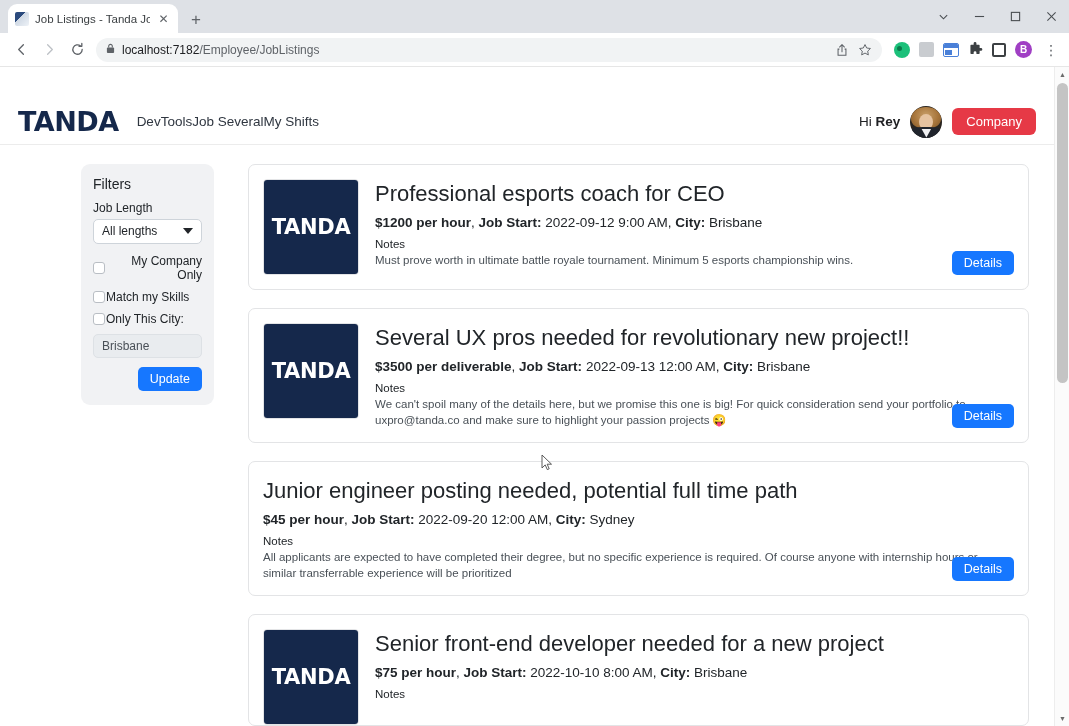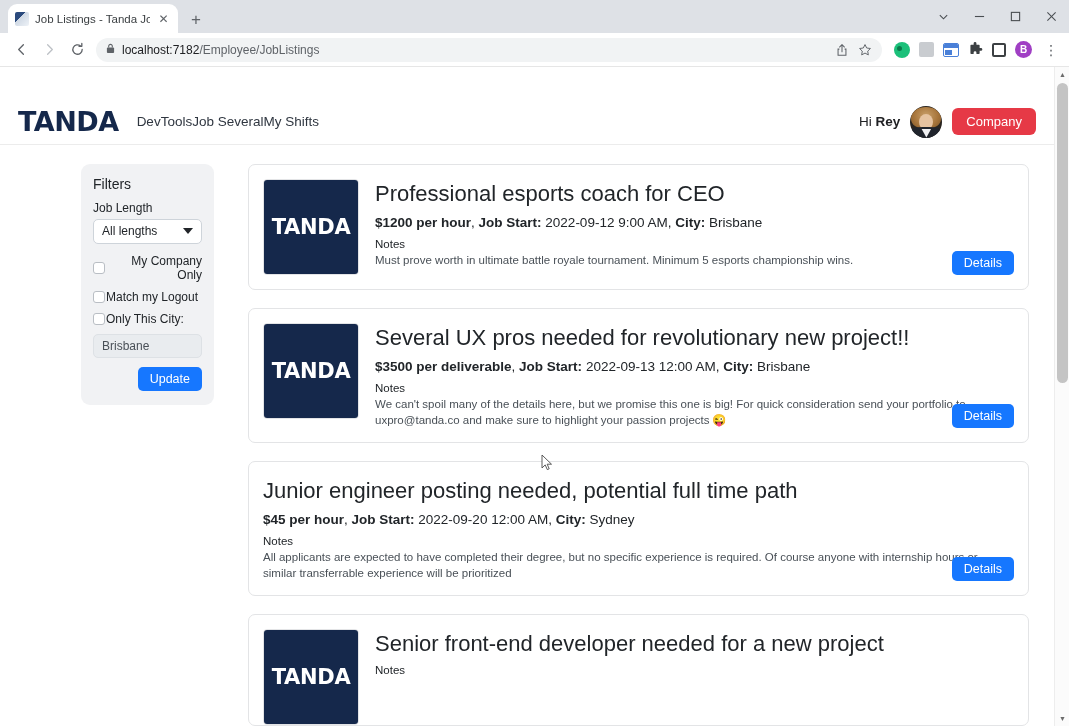--- a/index.html
+++ b/index.html
@@ -456,21 +456,21 @@
           <div class="fl-select">
             <span>All lengths</span>
             <span class="caret"></span>
           </div>
           <div class="fl-check">
             <span class="cbox"></span>
             <span>My Company Only</span>
           </div>
           <div class="fl-check">
             <span class="cbox"></span>
-            <span>Match my Logout</span>
+            <span>Match my Skills</span>
           </div>
           <div class="fl-check">
             <span class="cbox"></span>
             <span>Only This City:</span>
           </div>
           <div class="fl-input">Brisbane</div>
           <button class="fl-update">Update</button>
         </div>
 
         <div class="joblist">
@@ -516,20 +516,23 @@
             </div>
             <button class="details">Details</button>
           </div>
 
           <div class="jobcard last">
             <div class="logo-tile">
               <div class="logo-tanda">TANDA</div>
             </div>
             <div class="jobbody">
               <div class="jobtitle">Senior front-end developer needed for a new project</div>
+              <div class="jobmeta">
+                <b>$75 per hour</b>, <b>Job Start:</b> <span>2022-10-10 8:00 AM</span>, <b>City:</b> <span>Brisbane</span>
+              </div>
               <div class="notes-h">Notes</div>
             </div>
           </div>
 
         </div>
       </div>
 
       <svg class="cursor" viewBox="0 0 12 17">
         <path d="M1 1 L1 14 L4.2 10.9 L6.3 15.6 L8.2 14.8 L6.2 10.2 L10.5 10.2 Z" fill="#ffffff" stroke="#4a4a4a" stroke-width="0.9" stroke-linejoin="round"></path>
       </svg>

